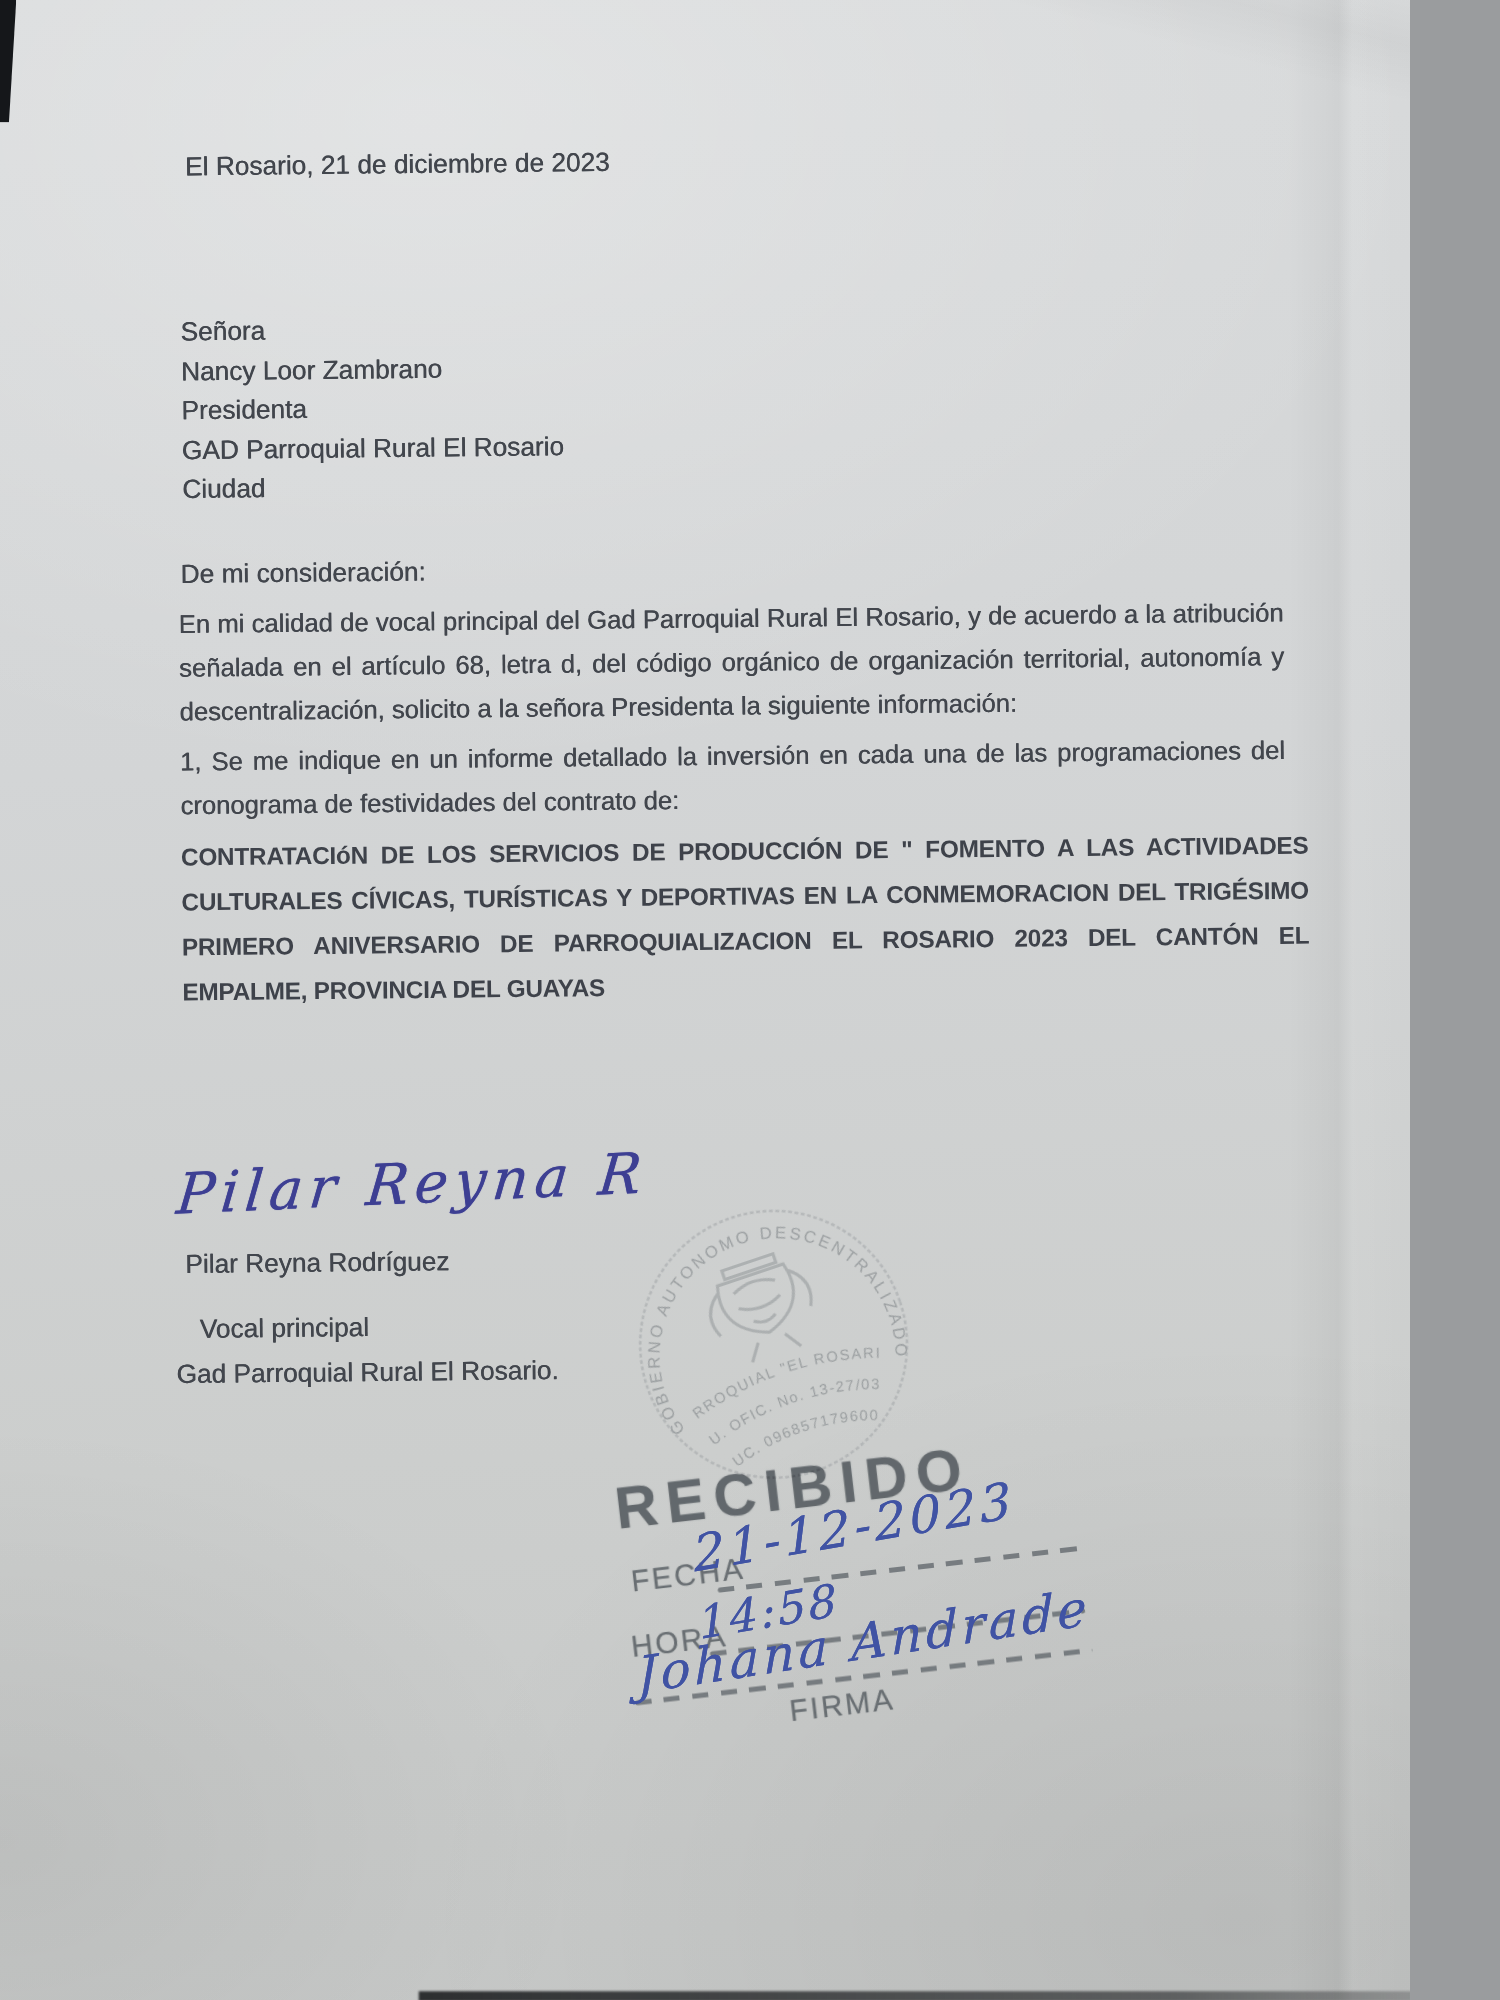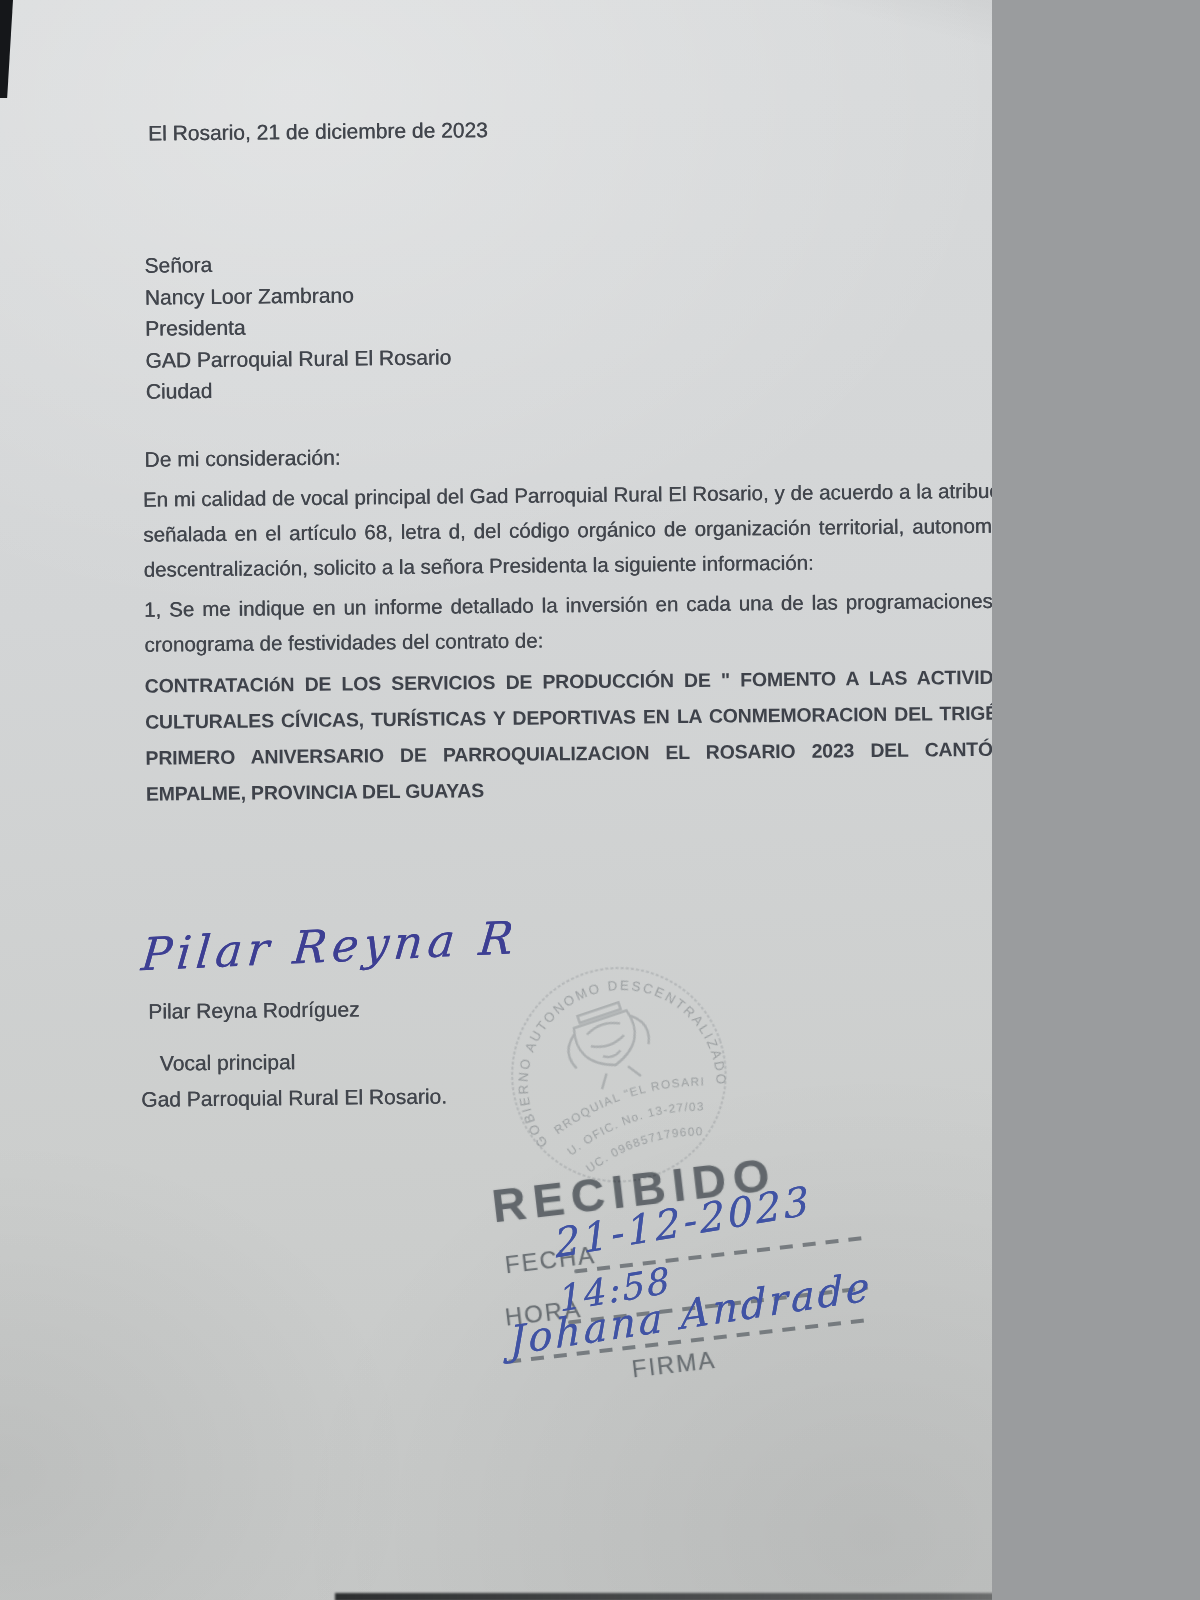--- a/index.html
+++ b/index.html
@@ -1,17 +1,17 @@
 <!DOCTYPE html>
 <html><head>
 <meta charset="utf-8">
 <style>
   html,body{margin:0;padding:0;background:#9a9c9e;}
   .paper{
-    position:relative;width:992px;height:1600px;overflow:hidden;
+    position:relative;width:1128px;height:1600px;overflow:hidden;
     font-family:"Liberation Sans",sans-serif;color:#42464d;
     background:
       radial-gradient(120% 55% at 30% 6%, rgba(255,255,255,.28), transparent 60%),
       radial-gradient(90% 45% at 88% 96%, rgba(0,0,0,.07), transparent 65%),
       radial-gradient(60% 30% at 0% 92%, rgba(0,0,0,.06), transparent 70%),
       linear-gradient(178deg,#d8dadb 0%, #d3d5d6 38%, #cccecd 72%, #c6c8c7 100%);
   }
   .crease-v{position:absolute;left:1030px;top:0;width:90px;height:100%;pointer-events:none;
     background:linear-gradient(90deg, transparent, rgba(0,0,0,.04) 45%, rgba(255,255,255,.06) 58%, transparent);}
   .crease-d{position:absolute;left:760px;top:-30px;width:560px;height:90px;transform:rotate(14deg);pointer-events:none;

